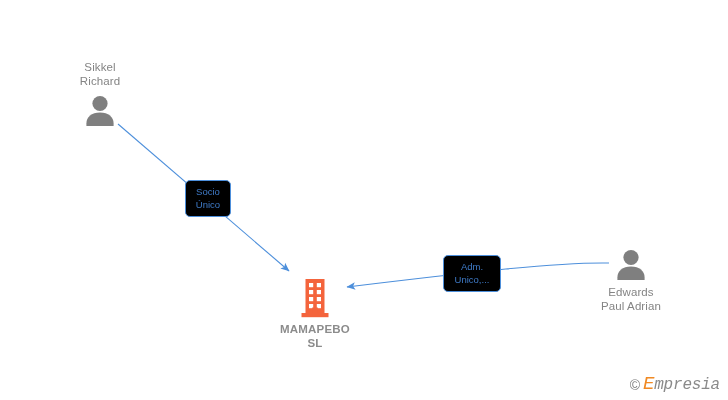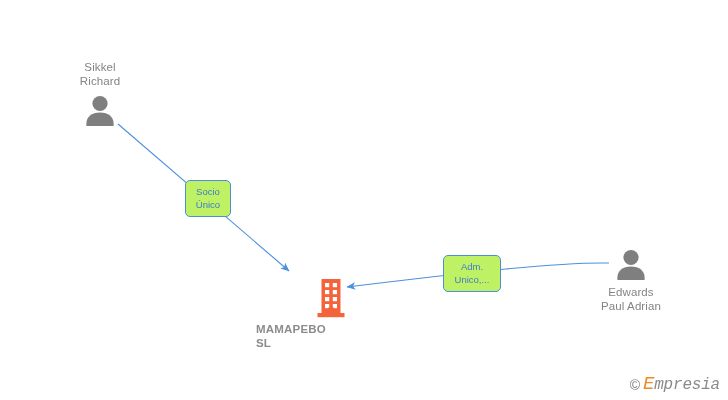--- a/index.html
+++ b/index.html
@@ -51,24 +51,24 @@
   #node-person-1 { left: 25px; top: 44px; }
   #node-person-1 .person-label { margin-bottom: 6px; }
 
   
   #node-person-2 { left: 556px; top: 248px; }
   #node-person-2 .person-label { margin-top: 5px; }
 
   
   #node-company {
     position: absolute;
-    left: 256px;
+    left: 240px;
     top: 278px;
     width: 150px;
-    text-align: left;
+    text-align: center;
   }
   .company-icon {
     display: block;
     margin: 0 auto;
   }
   .company-label {
     display: block;
     margin-top: 4px;
     font-size: 11.5px;
     line-height: 14px;
@@ -77,21 +77,21 @@
     white-space: pre-line;
     letter-spacing: 0.2px;
   }
 
   
   .edge-label {
     position: absolute;
     box-sizing: border-box;
     border: 1px solid #4d8fdb;
     border-radius: 5px;
-    background: #bef264;
+    background: #000000;
     color: #3f7bc8;
     font-size: 9.5px;
     line-height: 13px;
     text-align: center;
     padding: 4px 5px 5px 5px;
     white-space: pre-line;
   }
   #edge-label-socio {
     left: 185px;
     top: 180px;

